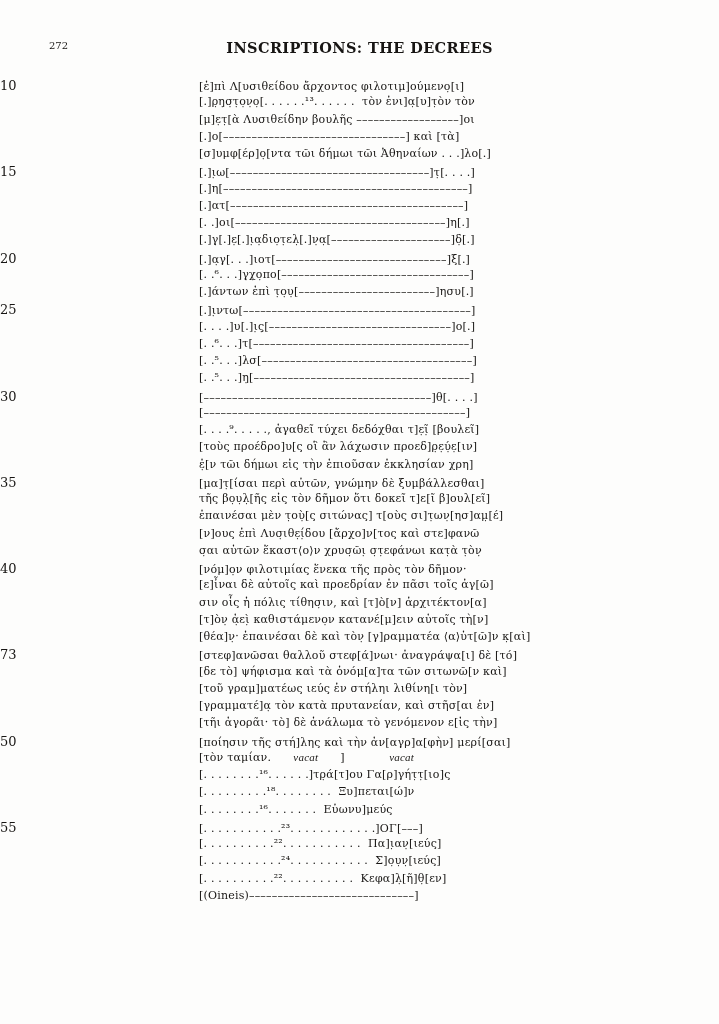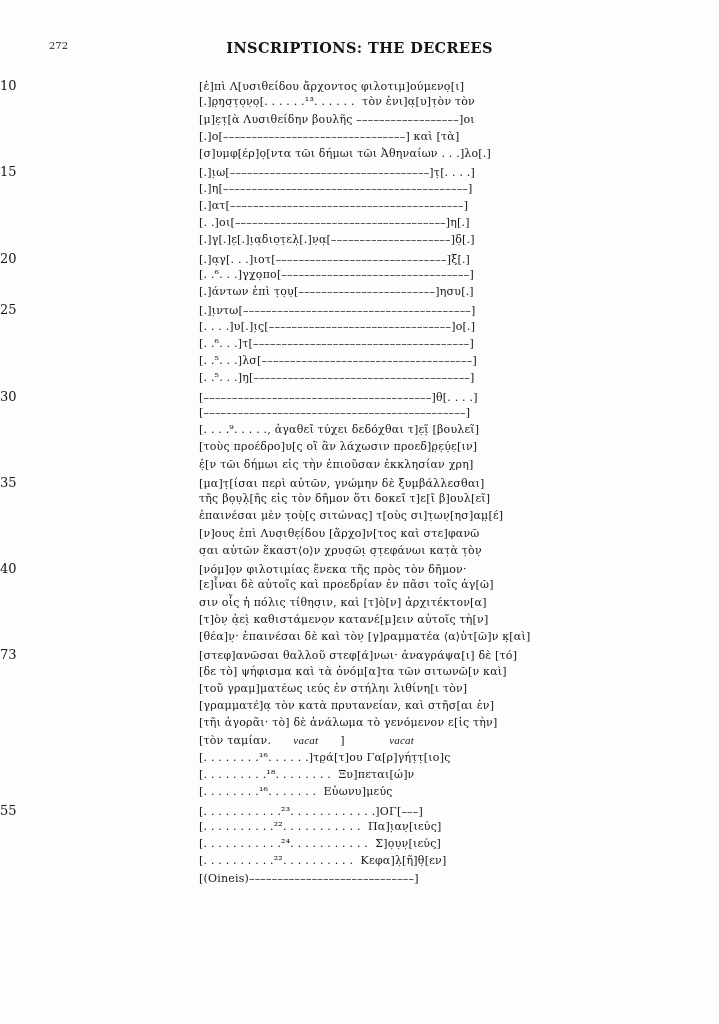--- a/index.html
+++ b/index.html
@@ -214,20 +214,24 @@
       </div>
       <div class="line">
         <span class="lineno"></span>
         <span class="text"><span>[γραμματέ]α̣ τὸν κατὰ πρυτανείαν, καὶ στῆσ[αι ἐν]</span></span>
       </div>
       <div class="line">
         <span class="lineno"></span>
         <span class="text"><span>[τῆι ἀγορᾶι· τὸ] δὲ ἀνάλωμα τὸ γενόμενον ε[ἰς τὴν]</span></span>
       </div>
       <div class="line">
+        <span class="lineno">50</span>
+        <span class="text"><span>[ποίησιν τῆς στή]λης καὶ τὴν ἀν[αγρ]α[φὴν] μερί[σαι]</span></span>
+      </div>
+      <div class="line">
         <span class="lineno"></span>
         <span class="text"><span>[τὸν ταμίαν.      </span><i>vacat</i><span>      ]            </span><i>vacat</i></span>
       </div>
       <div class="line">
         <span class="lineno"></span>
         <span class="text"><span>[. . . . . . . .¹⁶. . . . . .]τρ̣ά[τ]ου Γα[ρ]γήτ̣τ̣[ιο]ς</span></span>
       </div>
       <div class="line">
         <span class="lineno"></span>
         <span class="text"><span>[. . . . . . . . .¹⁸. . . . . . . .  Ξυ]πεται[ώ]ν</span></span>

